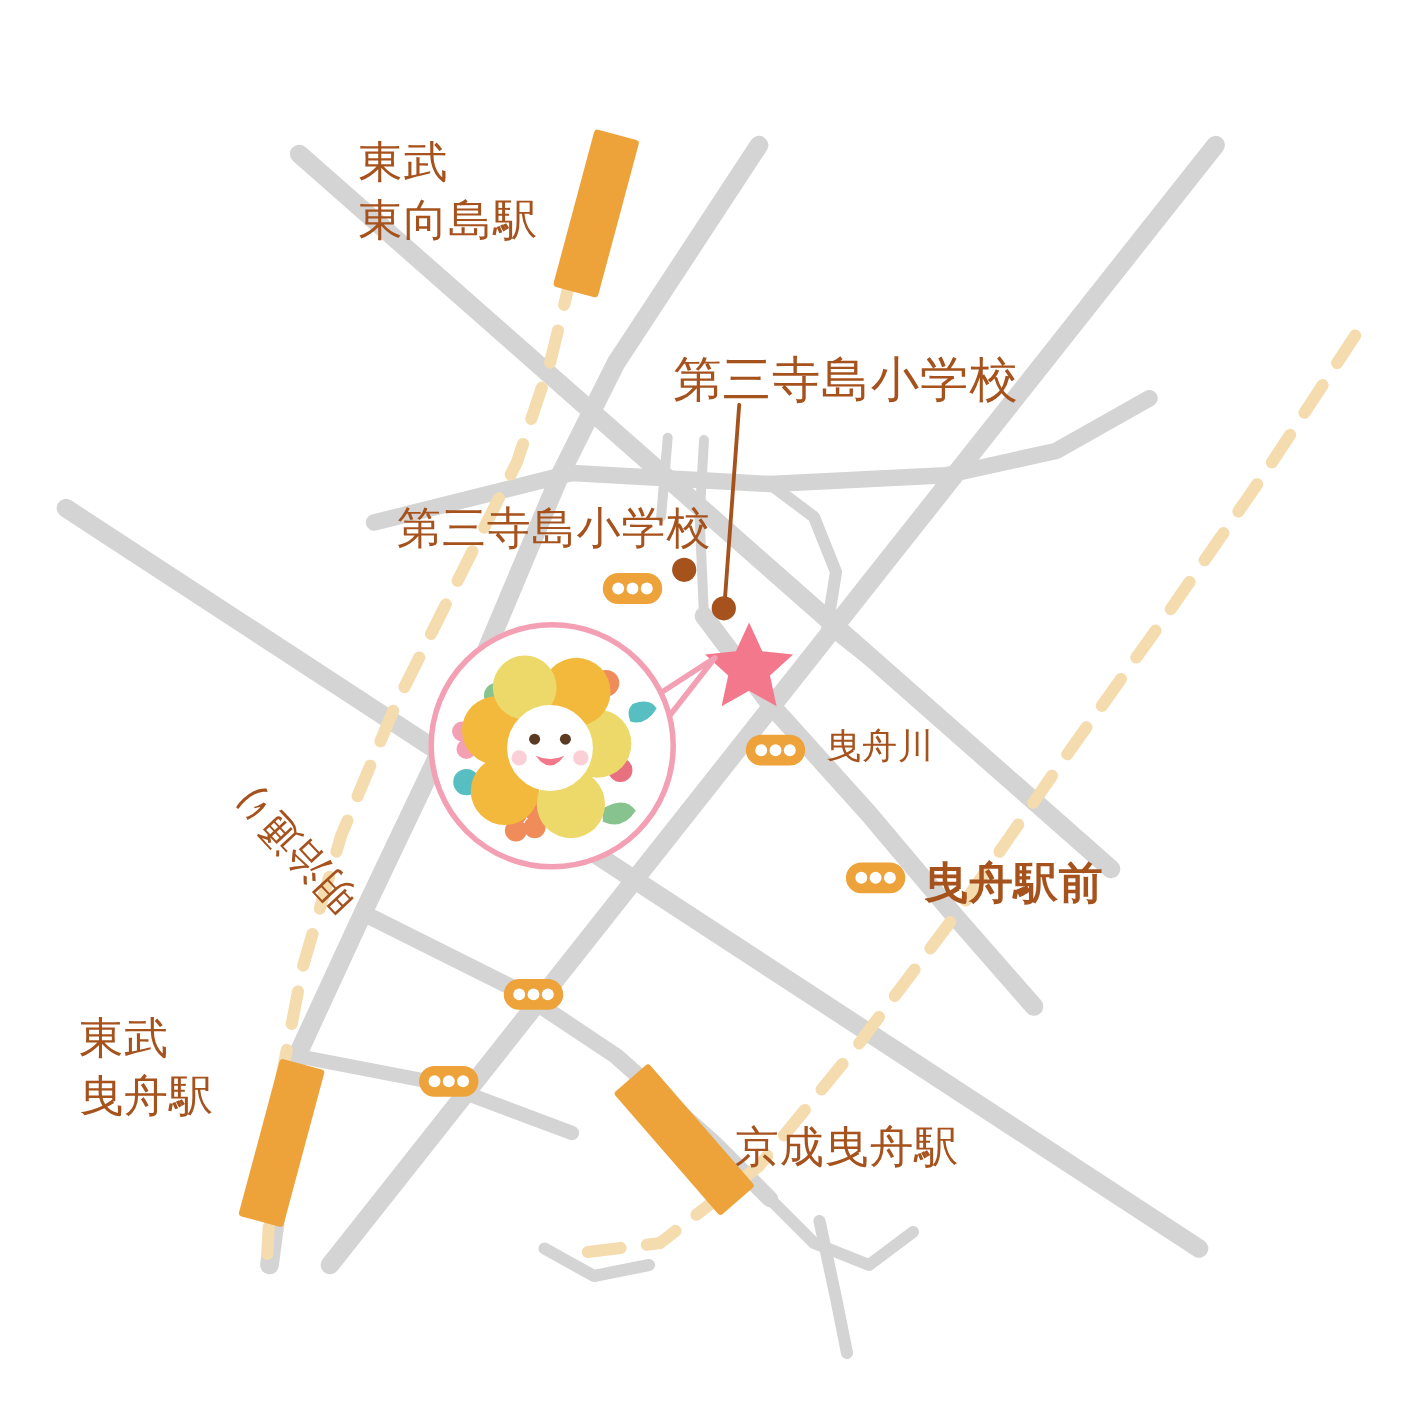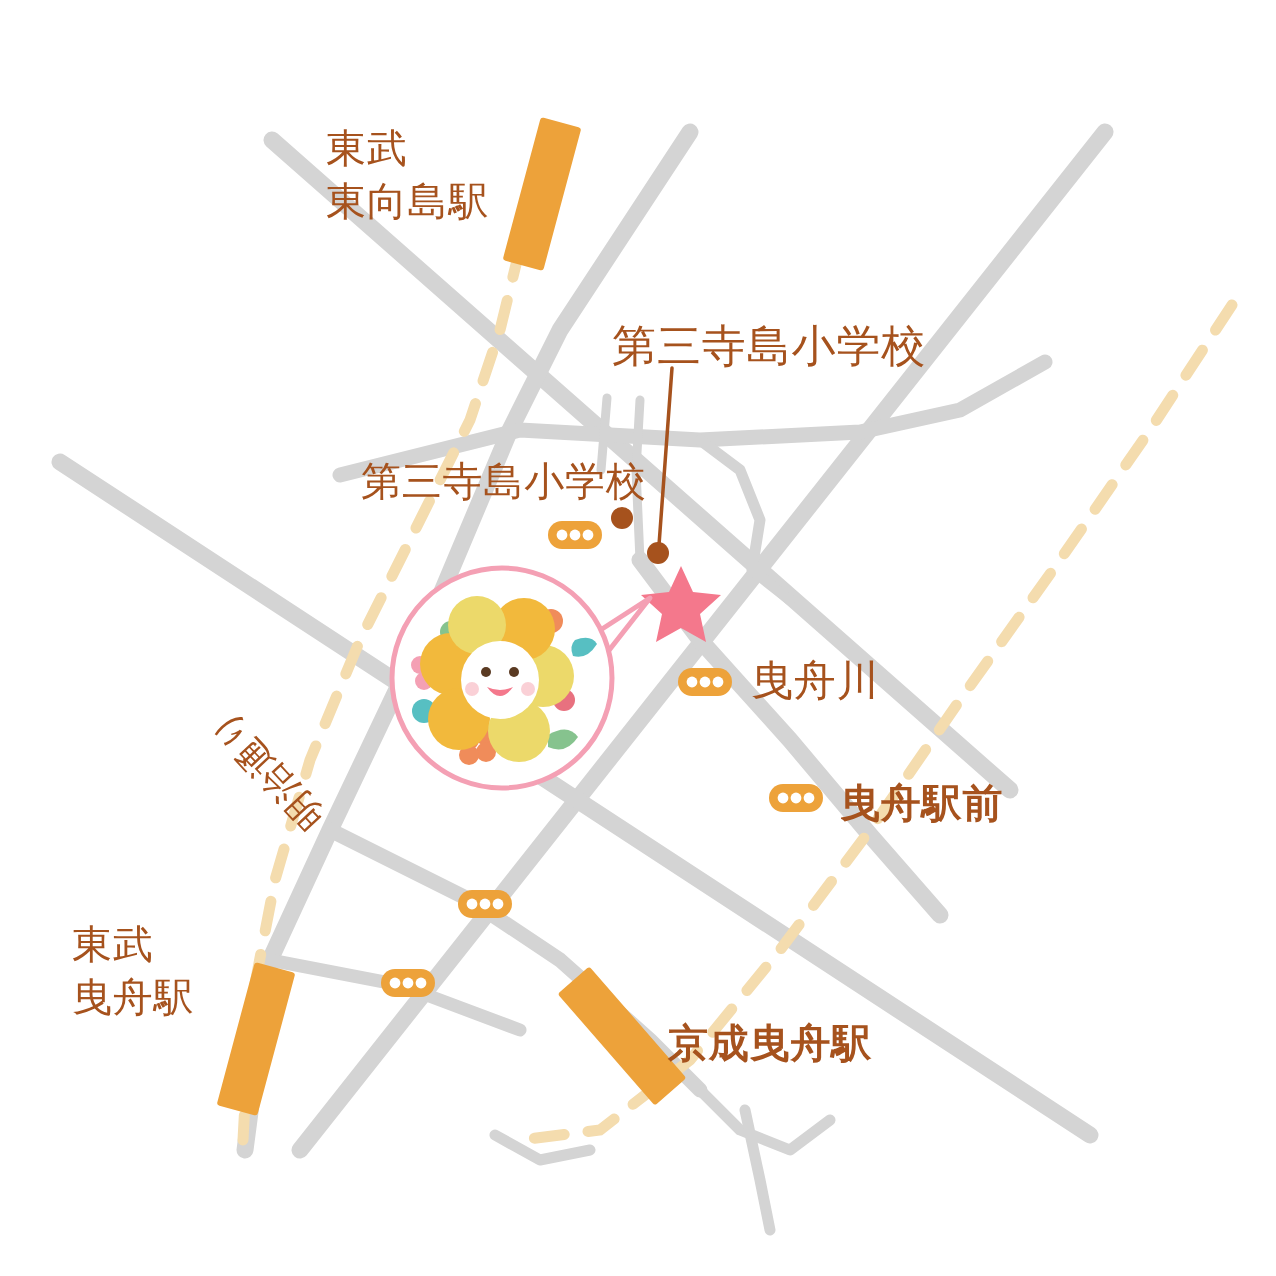--- a/index.html
+++ b/index.html
@@ -173,24 +173,24 @@
     </g>
   </svg>
 
   <div class="map-label" style="left:326px; top:122px; font-size:40px;">東武
 東向島駅</div>
 
   <div class="map-label" style="left:612px; top:317px; font-size:44px;">第三寺島小学校</div>
 
   <div class="map-label" style="left:361px; top:455px; font-size:40px;">第三寺島小学校</div>
 
-  <div class="map-label" style="left:751px; top:657px; font-size:42px;font-family:Liberation Mono, monospace;">曳舟川</div>
+  <div class="map-label" style="left:751px; top:657px; font-size:32px;">曳舟川</div>
 
   <div class="map-label" style="left:840px; top:777px; font-size:40px;font-weight:bold;">曳舟駅前</div>
 
   <div class="map-label" style="left:72px; top:918px; font-size:40px;">東武
 曳舟駅</div>
 
-  <div class="map-label" style="left:668px; top:1017px; font-size:40px;font-weight:bold;">京成曳舟駅</div>
+  <div class="map-label" style="left:668px; top:1017px; font-size:40px;">京成曳舟駅</div>
 
   <div class="map-label" style="left:300px; top:840px; font-size:36px; transform: rotate(-133deg); transform-origin: 0 0;">明治通り</div>
 
 </div>
 
 </body></html>

